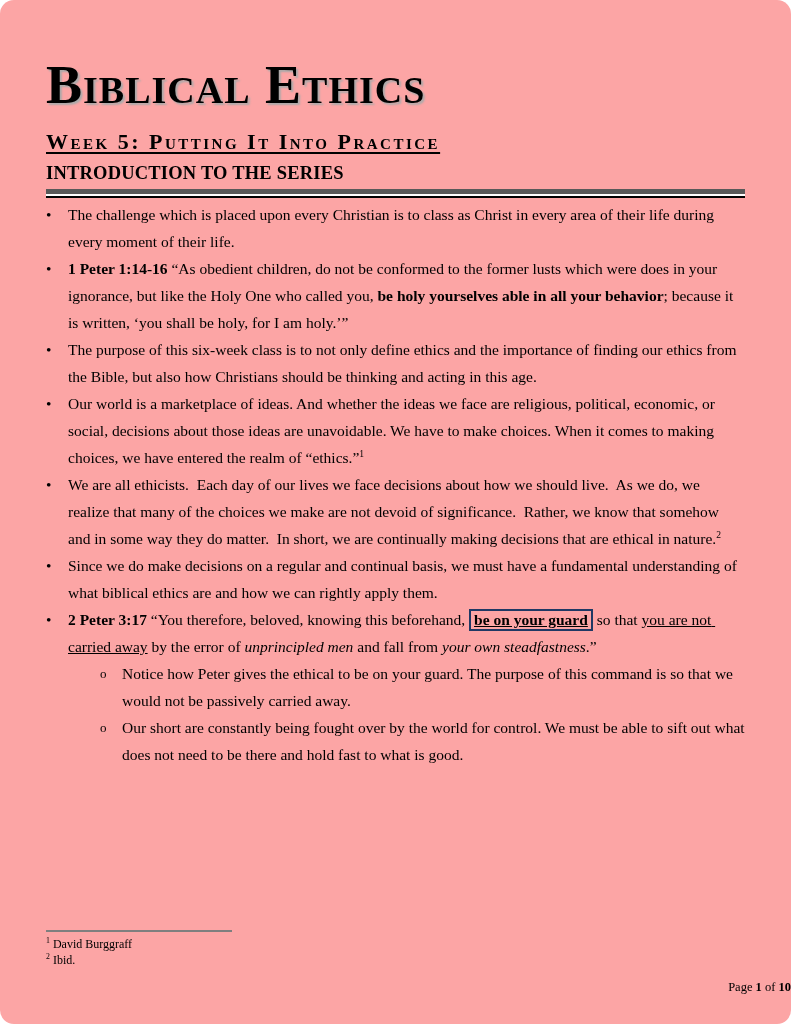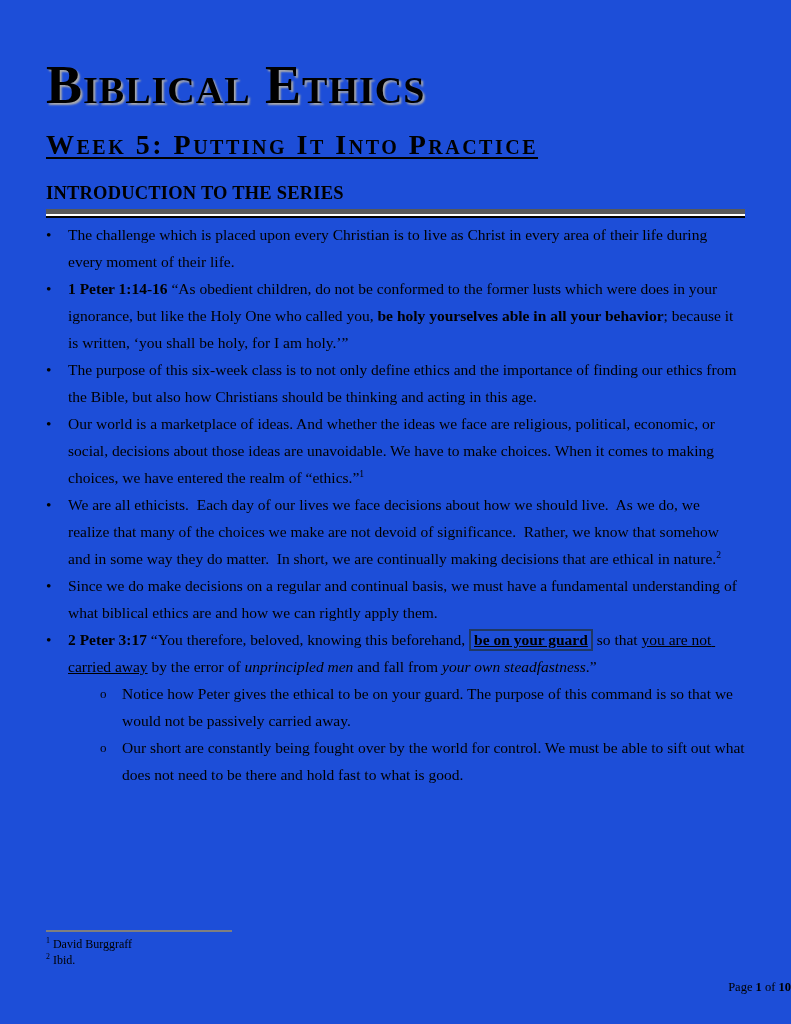--- a/index.html
+++ b/index.html
@@ -3,48 +3,49 @@
 <meta charset="utf-8">
 <style>
   * { margin: 0; padding: 0; box-sizing: border-box; }
   html, body { background: #ffffff; }
   body { font-family: "Liberation Serif", "DejaVu Serif", serif; color: #000; }
 
   .page {
     position: relative;
     width: 791px;
     height: 1024px;
-    background: #1d4ed8;
+    background: #fca5a5;
     padding: 0 46px;
     overflow: hidden;
+    border-radius: 14px;
   }
 
   .doc-title {
     margin-top: 56px;
     font-size: 54px;
     font-weight: bold;
     font-variant: small-caps;
     letter-spacing: 1px;
     line-height: 1.1;
     text-shadow: 2px 2px 2px #aaaaaa;
   }
 
   .doc-subtitle {
     margin-top: 14px;
-    font-size: 28px;
+    font-size: 22px;
     font-weight: bold;
     font-variant: small-caps;
     letter-spacing: 2.5px;
     text-decoration: underline;
     text-decoration-thickness: 2px;
     text-underline-offset: 3px;
   }
 
   .section-heading {
-    margin-top: 22px;
+    margin-top: 8px;
     font-size: 18.5px;
     font-weight: bold;
     letter-spacing: 0.2px;
   }
 
   .section-rule {
     margin-top: 5px;
     height: 9px;
     border-top: 5px solid #595959;
     border-bottom: 2.5px solid #000000;
@@ -109,21 +110,21 @@
 
   <h2 class="doc-subtitle">Week 5: Putting It Into Practice</h2>
 
   <h3 class="section-heading">INTRODUCTION TO THE SERIES</h3>
 
   <div class="section-rule"></div>
 
   <div id="bullet-list" class="bullet-list">
       <div class="bullet">
         <span class="glyph">•</span>
-        <div class="btext"><span class="run-n">The challenge which is placed upon every Christian is to live as Christ in every area of their life during every moment of their life.</span></div>
+        <div class="btext"><span class="run-n">The challenge which is placed upon every Christian is to class as Christ in every area of their life during every moment of their life.</span></div>
       </div>
       <div class="bullet">
         <span class="glyph">•</span>
         <div class="btext"><span class="run-b">1 Peter 1:14-16</span><span class="run-n"> “As obedient children, do not be conformed to the former lusts which were does in your ignorance, but like the Holy One who called you, </span><span class="run-b">be holy yourselves able in all your behavior</span><span class="run-n">; because it is written, ‘you shall be holy, for I am holy.’”</span></div>
       </div>
       <div class="bullet">
         <span class="glyph">•</span>
         <div class="btext"><span class="run-n">The purpose of this six-week class is to not only define ethics and the importance of finding our ethics from the Bible, but also how Christians should be thinking and acting in this age.</span></div>
       </div>
       <div class="bullet">

